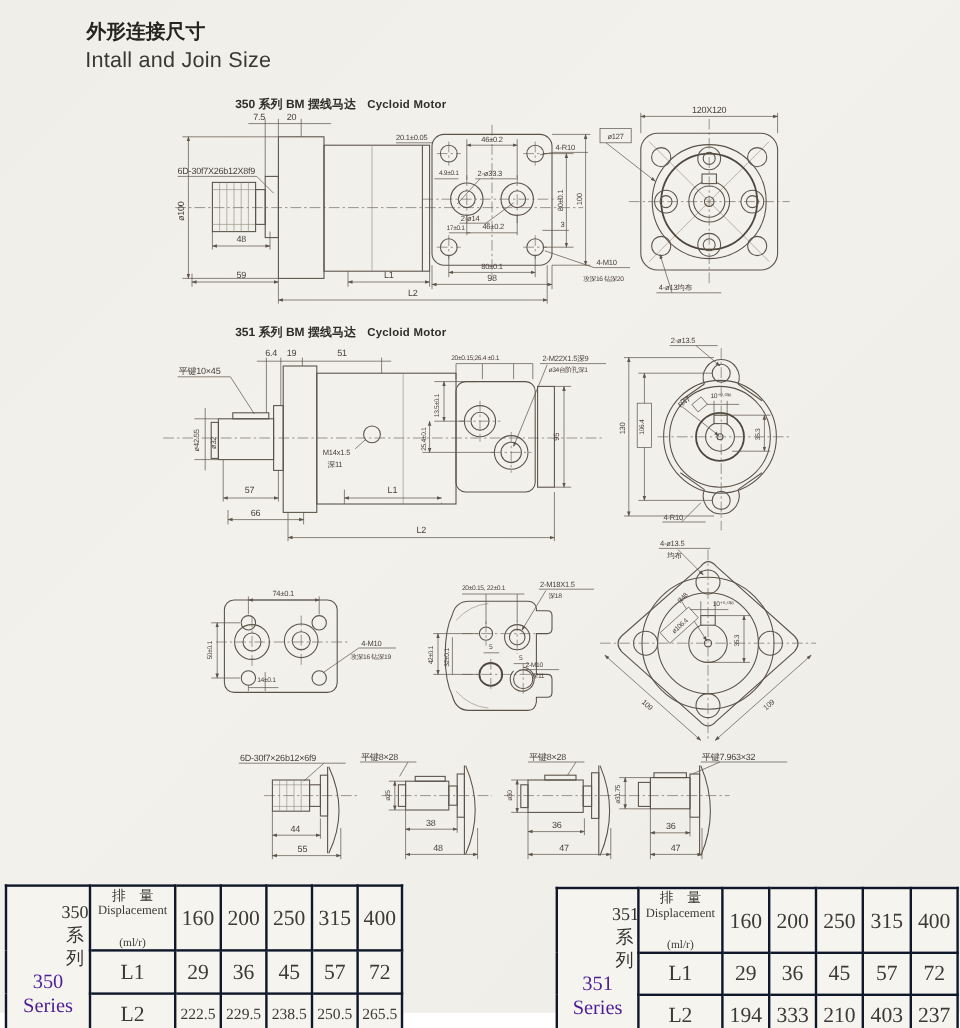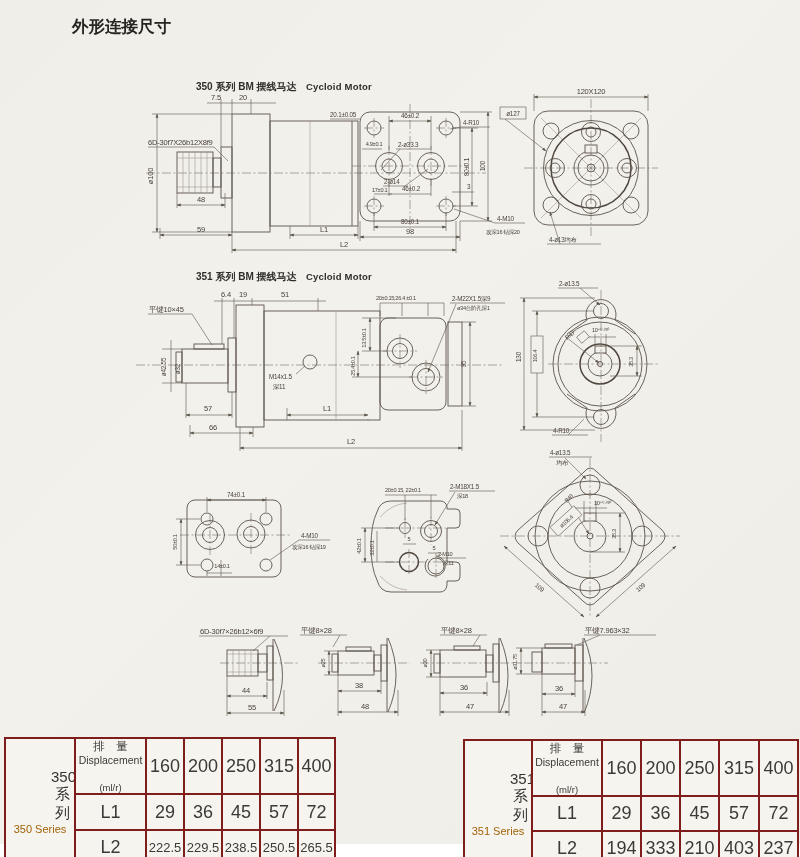--- a/index.html
+++ b/index.html
@@ -18,35 +18,36 @@
   .cl{stroke:#6c655a;stroke-width:0.55;fill:none;stroke-dasharray:9 2.5 2 2.5;}
   .dm{stroke:#5d564b;stroke-width:0.6;fill:none;}
   .pf{fill:#f2f0eb;}
   .dt{font-size:7.5px;letter-spacing:-0.2px;}
   .d6{font-size:6.3px;letter-spacing:-0.2px;}
   .d5{font-size:5.6px;letter-spacing:-0.3px;}
   .lbl-cn{font-size:10px;font-weight:bold;fill:#302e2a;letter-spacing:0px;}
   .lbl-en{font-size:9.5px;font-weight:bold;fill:#302e2a;letter-spacing:0.2px;}
   .mid{text-anchor:middle;}
   table.tbl{position:absolute;border-collapse:collapse;table-layout:fixed;background:#f5f4ef;}
-  table.tbl td{border:2px solid #7f1d1d;text-align:center;vertical-align:middle;
-    color:#3c3936;padding:0;overflow:hidden;}
+  table.tbl td{border:2px solid #0f172a;text-align:center;vertical-align:middle;
+    color:#3c3936;padding:0;overflow:hidden;font-family:Liberation Serif, serif;}
   .ser-cn{font-size:15px;color:#343230;padding-left:45px;}
-  .ser-en{font-size:11px;color:#a16207;}
+  .ser-en{font-size:17px;color:#4c1d95;}
   .hdr-cn{font-size:11.5px;white-space:pre;color:#343230;}
   .hdr-en{font-size:10.5px;color:#3c3936;}
   .hdr-u{font-size:9.5px;color:#3c3936;margin-top:16px;}
   .val{font-size:18px;}
   .val-s{font-size:13px;}
 </style>
 </head>
 <body>
 
 <div class="page">
   <div class="title-cn">外形连接尺寸</div>
+  <div class="title-en">Intall and Join Size</div>
 
   <svg width="800" height="857" viewBox="0 0 800 857">
     <defs>
       <marker id="ar" viewBox="0 0 10 10" refX="9" refY="5" markerWidth="7" markerHeight="7" orient="auto-start-reverse">
         <path d="M0,1.5 L10,5 L0,8.5 z" fill="#5d564b"></path>
       </marker>
     </defs>
 
     <g>
       <text class="lbl-cn" x="196" y="90">350 系列 BM 摆线马达</text>

